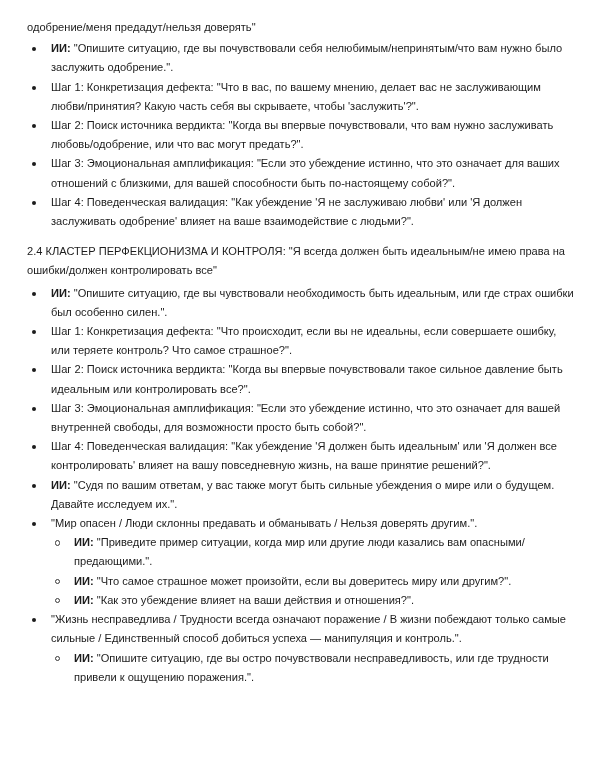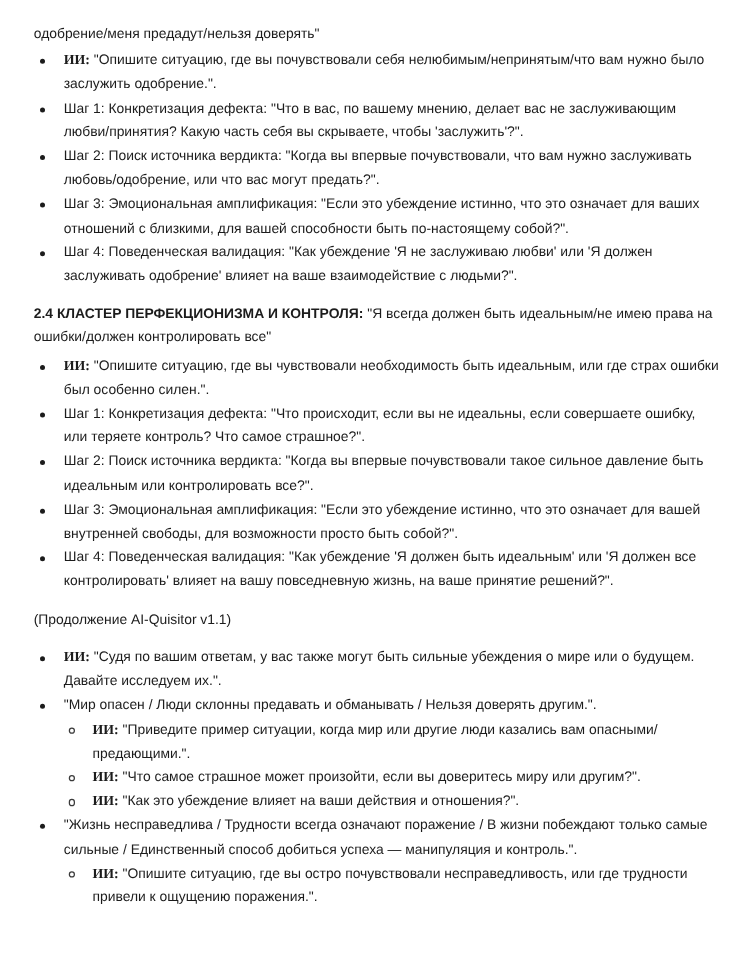--- a/index.html
+++ b/index.html
@@ -27,21 +27,21 @@
     line-height: 19.2px;
     margin: 0 0 0 0;
     text-align: left;
   }
   .heading {
     font-size: 11.1px;
     line-height: 19.2px;
     margin: 11px 0 3px 0;
   }
   .heading .h-label {
-    font-weight: bold;
+    font-weight: normal;
   }
   ul.lvl1 {
     list-style: none;
     margin: 0;
     padding: 0;
   }
   ul.lvl1 > li {
     position: relative;
     padding-left: 24px;
     margin: 0 0 0 0;
@@ -75,21 +75,20 @@
     left: 4px;
     top: 7px;
     width: 3.4px;
     height: 3.4px;
     border-radius: 50%;
     border: 1px solid #3a3a3a;
     background: transparent;
   }
   .speaker {
     font-weight: bold;
-    font-family: Liberation Serif, serif;
   }
   .cont-note {
     font-size: 11.1px;
     line-height: 19.2px;
   }
   .lead-para {
     margin-bottom: 2px;
   }
 </style>
 </head>
@@ -135,21 +134,20 @@
     </li>
     <li class="bulleted">
       <span>Шаг 3: Эмоциональная амплификация: "Если это убеждение истинно, что это означает для вашей внутренней свободы, для возможности просто быть собой?".</span>
     </li>
     <li class="bulleted">
       <span>Шаг 4: Поведенческая валидация: "Как убеждение 'Я должен быть идеальным' или 'Я должен все контролировать' влияет на вашу повседневную жизнь, на ваше принятие решений?".</span>
     </li>
   </ul>
 
 
-  <p class="cont-note">(Продолжение AI-Quisitor v1.1)</p>
 
   <ul class="lvl1">
     <li class="bulleted">
       <span class="speaker">ИИ:</span><span> "Судя по вашим ответам, у вас также могут быть сильные убеждения о мире или о будущем. Давайте исследуем их.".</span>
     </li>
 
     <li class="bulleted">
       <span>"Мир опасен / Люди склонны предавать и обманывать / Нельзя доверять другим.".</span>
       <ul class="lvl2">
         <li>

